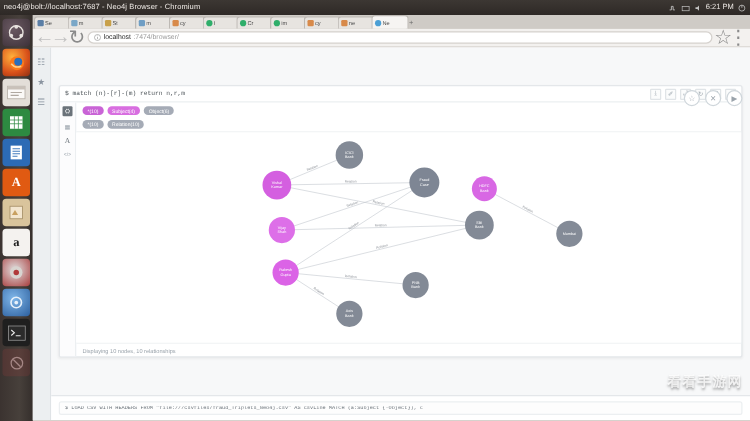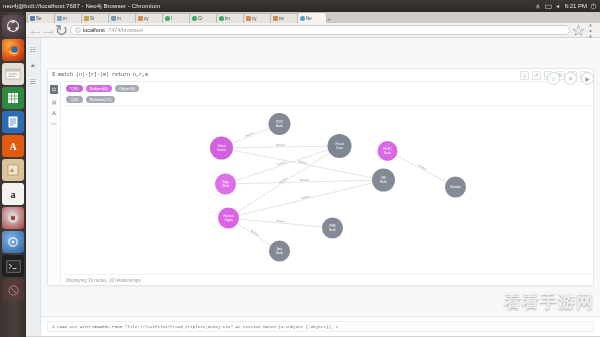--- a/index.html
+++ b/index.html
@@ -107,21 +107,21 @@
   .cmd-text { font-size: 4.2px; color: #6b737a; font-family: "Liberation Mono", monospace; white-space: nowrap; overflow: hidden; }
 
   .overlay-btns { position: absolute; right: 6px; top: 34px; display: flex; gap: 4px; z-index: 10; }
   .ovbtn { width: 13px; height: 13px; border-radius: 50%; border: 1px solid #cfd6db; background: #fff;
            display: flex; align-items: center; justify-content: center; color: #9aa3ab; font-size: 6px; }
 
   .node-label { font-size: 3px; fill: #fff; text-anchor: middle; dominant-baseline: middle; }
   .rel-label { font-size: 2.6px; fill: #8b9097; text-anchor: middle; }
   .rel-line { stroke: #bfc5cb; stroke-width: 0.45; fill: none; }
 
-  .wm { position: absolute; right: 6px; bottom: 24px; font-size: 17px; color: rgba(255,255,255,.78);
+  .wm { position: absolute; right: 6px; bottom: 24px; font-size: 11px; color: rgba(255,255,255,.78);
         font-weight: bold; letter-spacing: 1px; text-shadow: 0 1px 2px rgba(0,0,0,.35); z-index: 50; pointer-events: none; }
 </style>
 </head>
 <body>
 
 <div id="root">
 
   <div class="top-panel">
     <span class="win-title">neo4j@bolt://localhost:7687 - Neo4j Browser - Chromium</span>
     <div class="tray">

